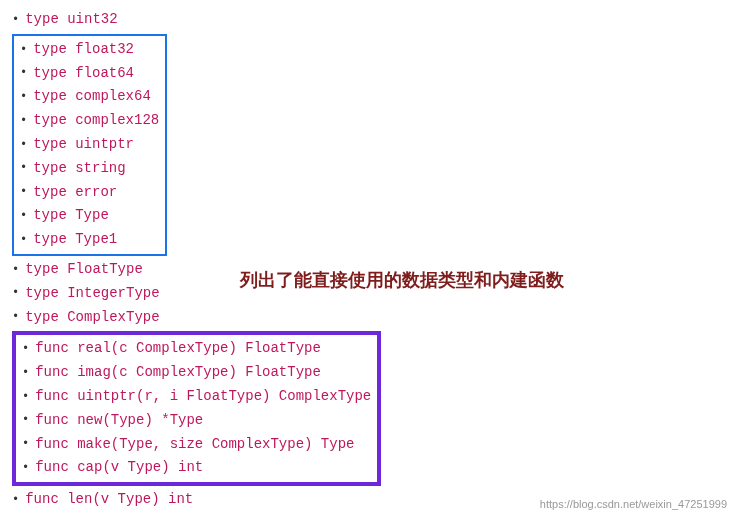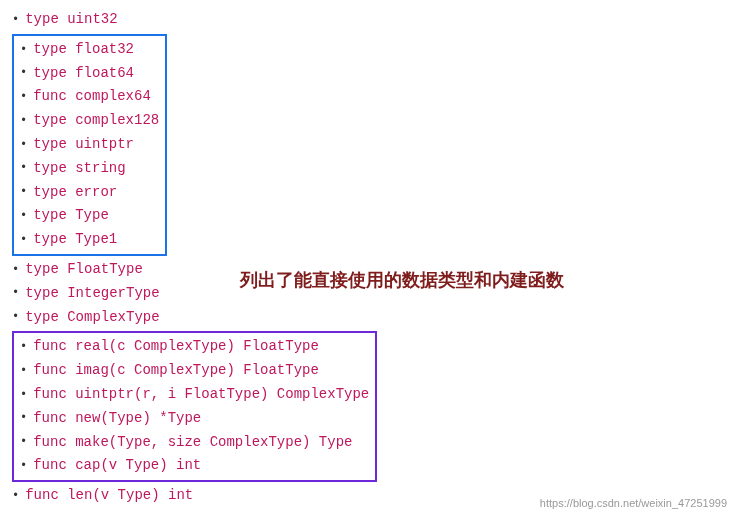--- a/index.html
+++ b/index.html
@@ -24,21 +24,21 @@
       color: #333;
       font-size: 12px;
     }
     .blue-box {
       border: 2px solid #1a73e8;
       padding: 2px 6px;
       margin: 2px 0;
       display: inline-block;
     }
     .red-box {
-      border: 2px solid #6d28d9;
+      border: 4px solid #6d28d9;
       padding: 2px 6px;
       margin: 2px 0;
       display: inline-block;
     }
     .boxed-group {
       margin-left: 0;
     }
     .annotation {
       color: #7f1d1d;
       font-family: "Microsoft YaHei", SimHei, sans-serif;
@@ -72,21 +72,21 @@
 
   
   <div class="blue-box boxed-group">
     <div class="list-item">
       <span class="item-text">type float32</span>
     </div>
     <div class="list-item">
       <span class="item-text">type float64</span>
     </div>
     <div class="list-item">
-      <span class="item-text">func complex64</span>
+      <span class="item-text">type complex64</span>
     </div>
     <div class="list-item">
       <span class="item-text">type complex128</span>
     </div>
     <div class="list-item">
       <span class="item-text">type uintptr</span>
     </div>
     <div class="list-item">
       <span class="item-text">type string</span>
     </div>

